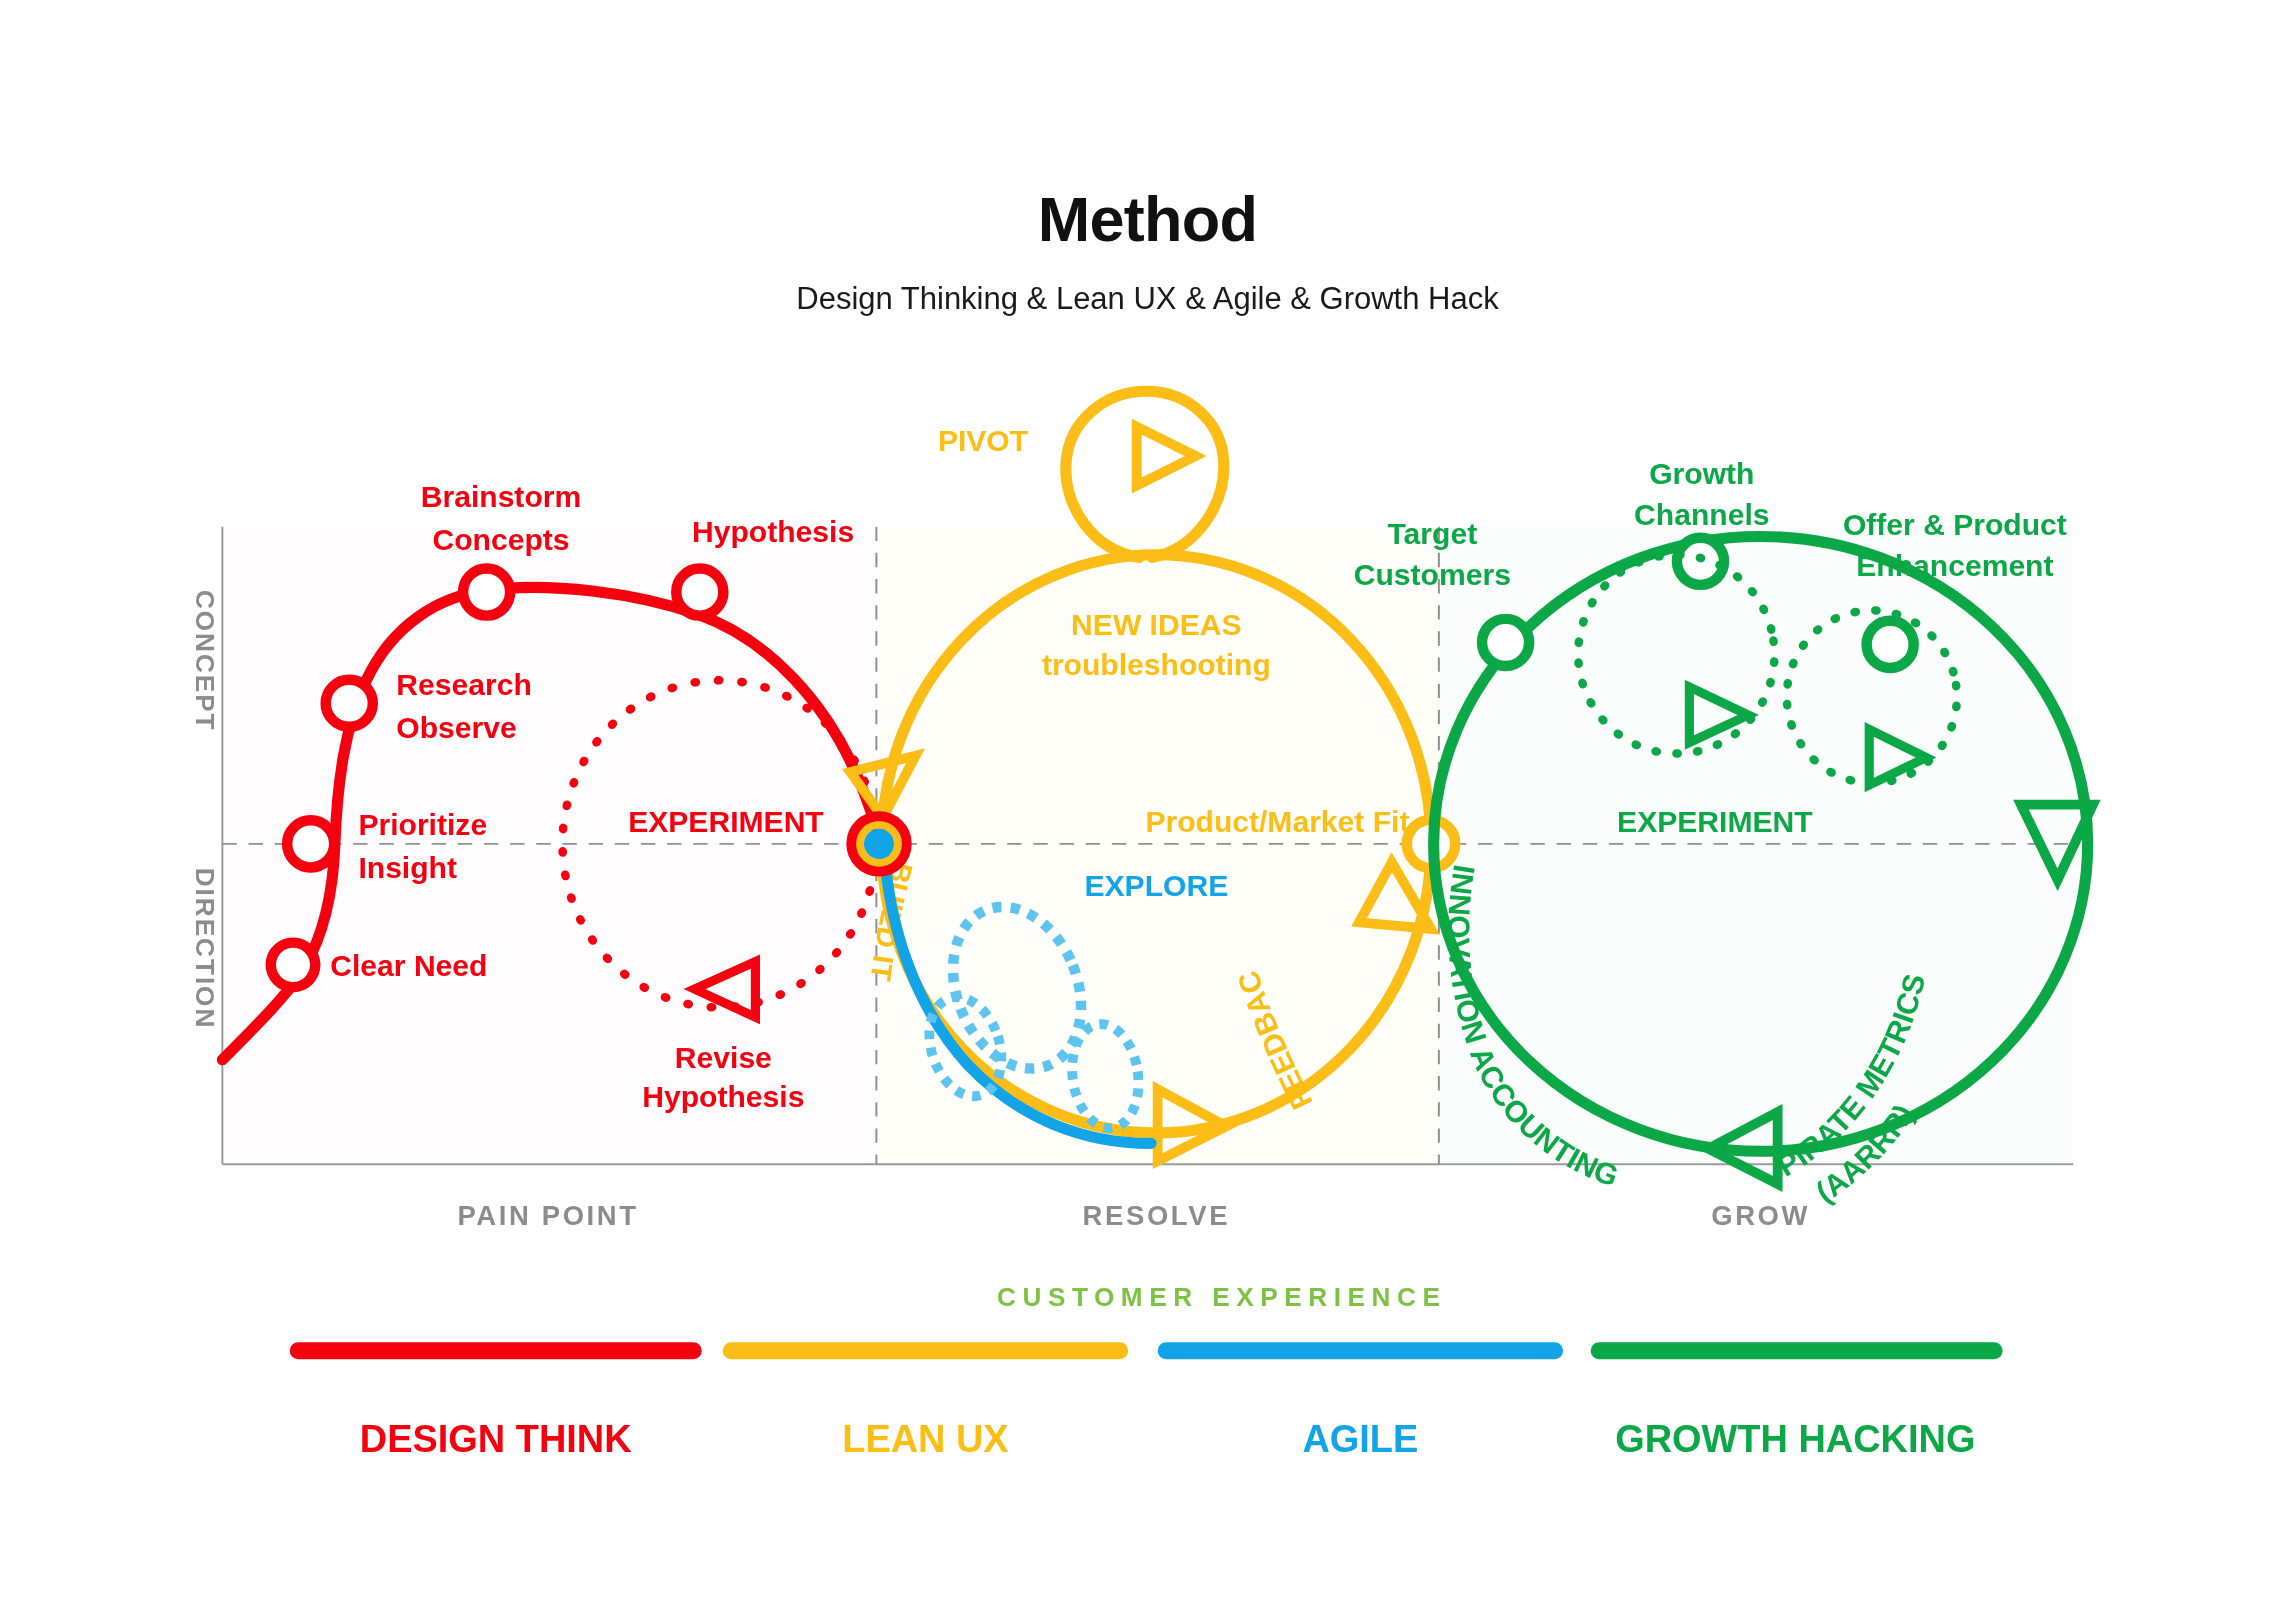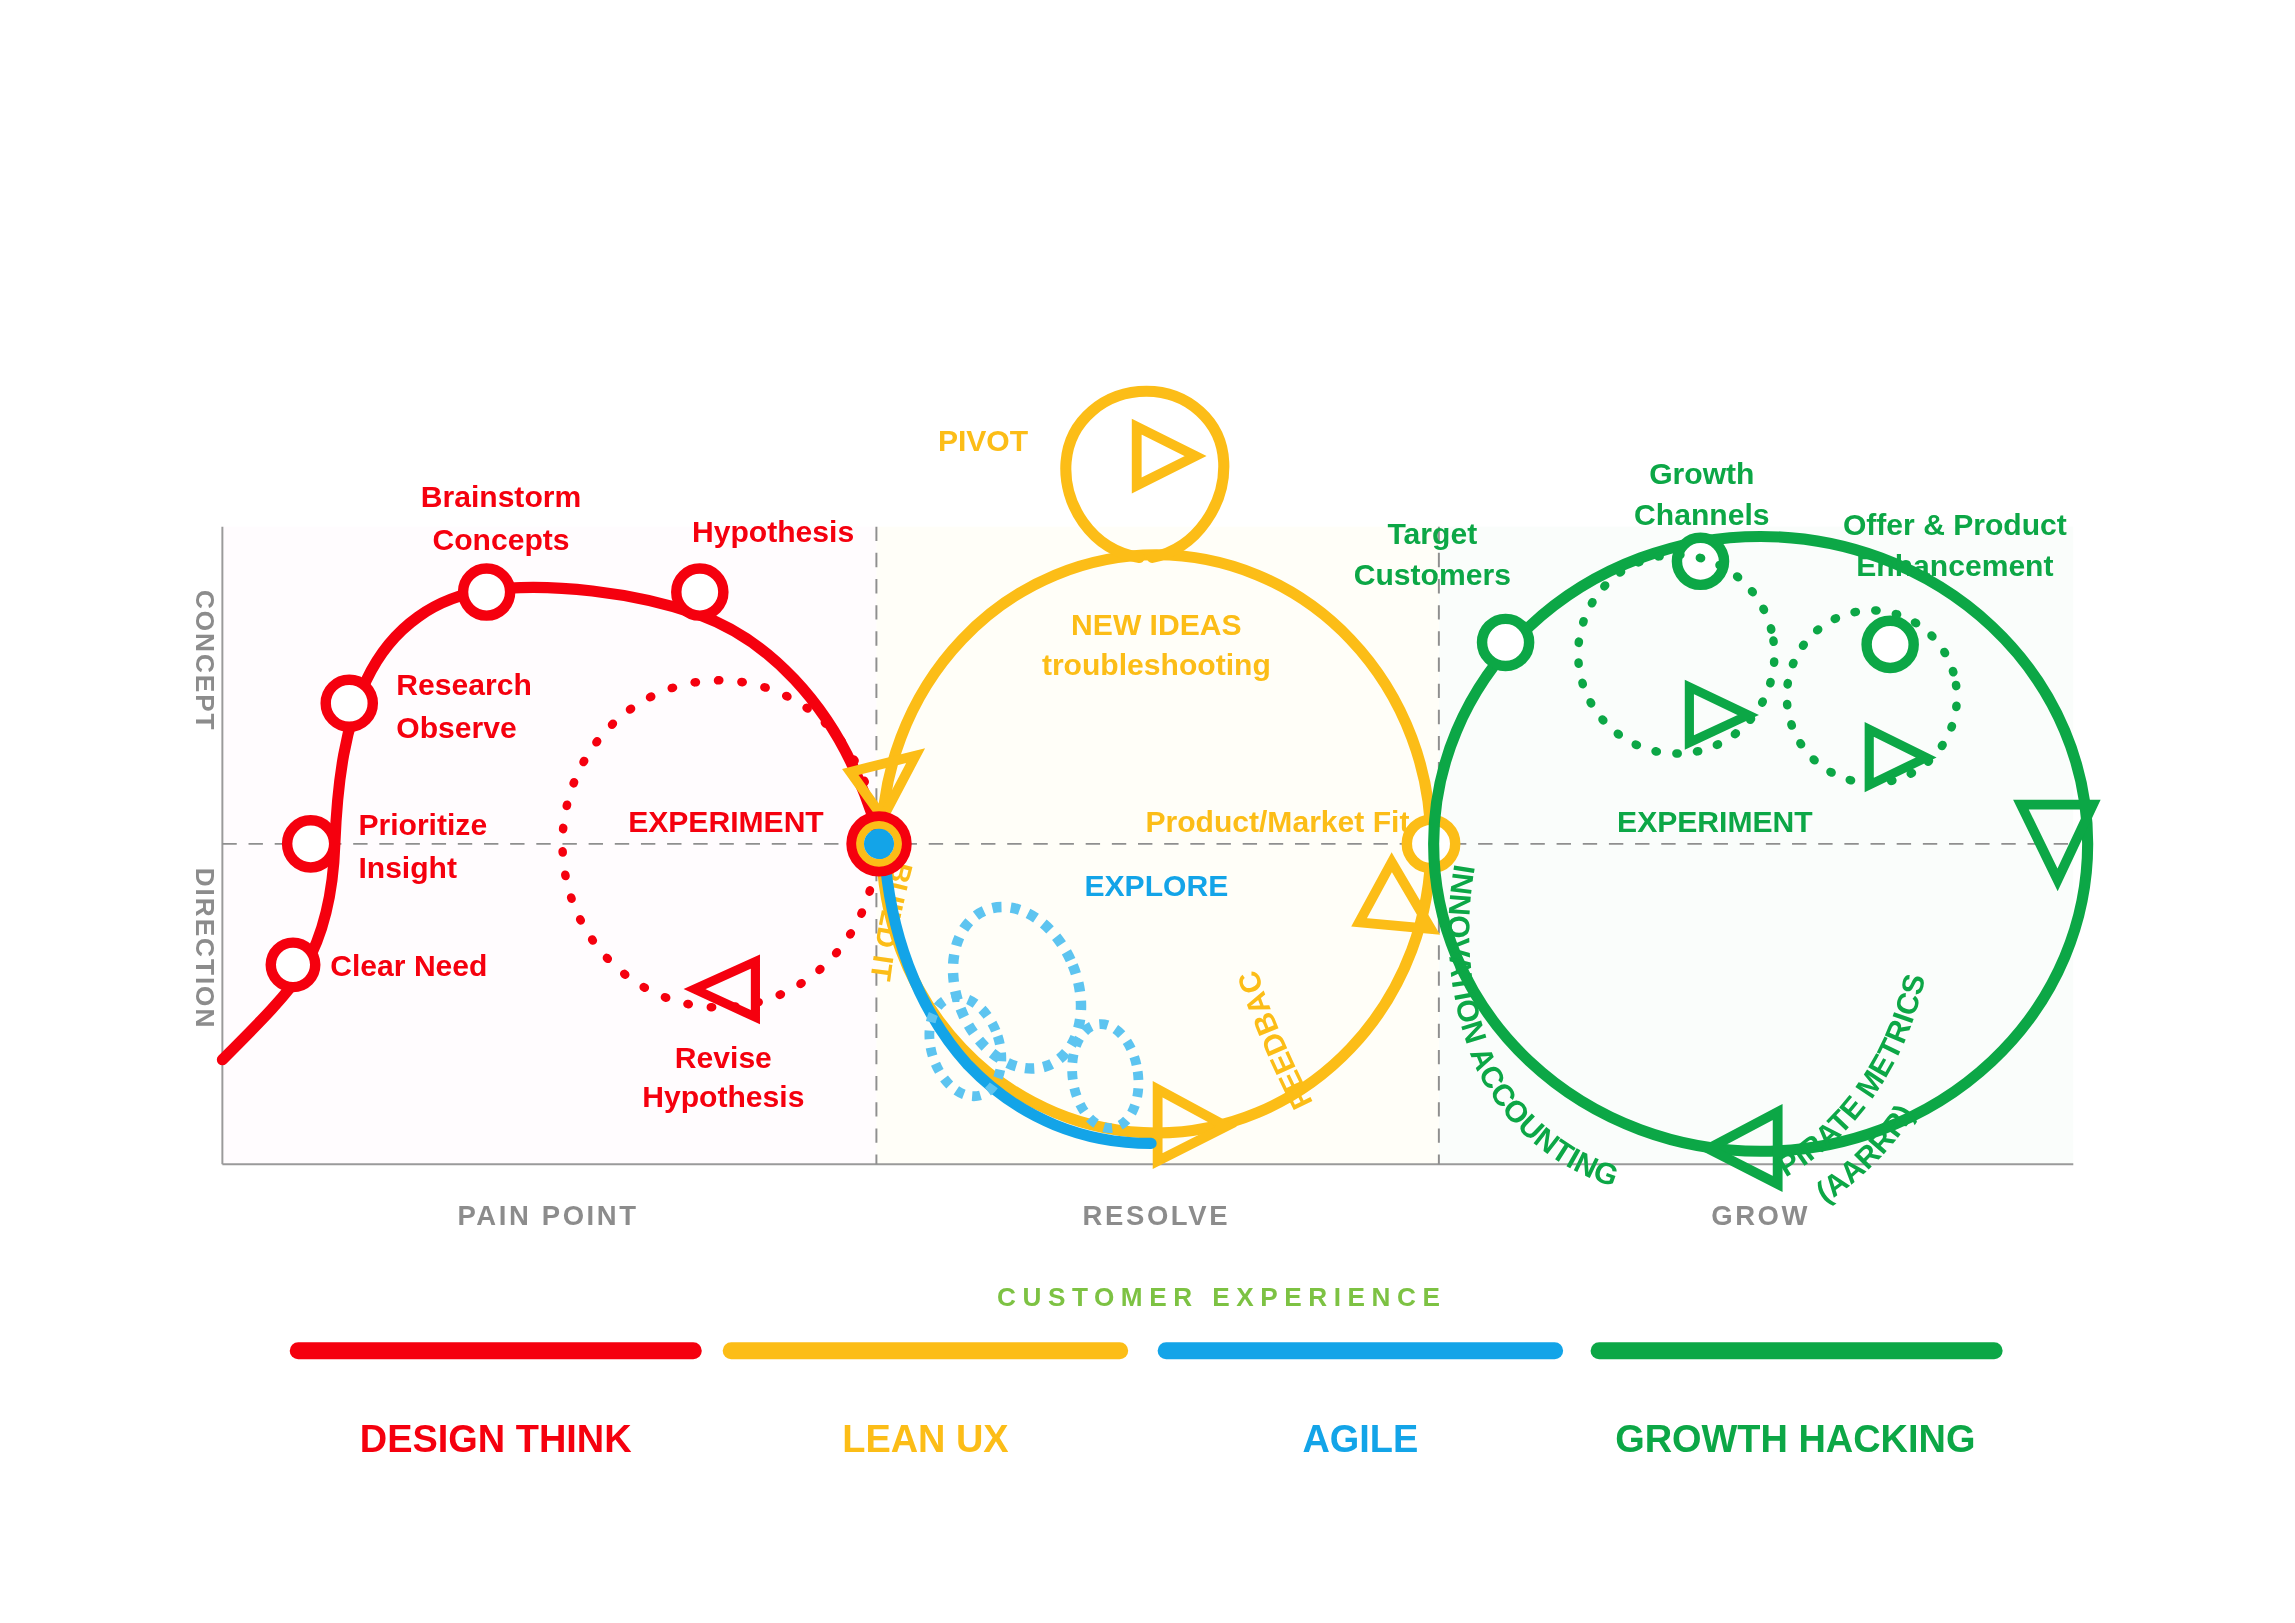--- a/index.html
+++ b/index.html
@@ -8,20 +8,22 @@
   .hdr{position:absolute;left:0;right:0;text-align:center;}
   #title{top:183px;font-size:63px;font-weight:bold;color:#111111;letter-spacing:-0.7px;}
   #subtitle{top:281px;font-size:31px;font-weight:400;color:#1a1a1a;}
   svg{position:absolute;left:0;top:0;}
 </style>
 </head>
 <body>
 
 <div id="root">
 
+  <div class="hdr" id="title">Method</div>
+  <div class="hdr" id="subtitle">Design Thinking &amp; Lean UX &amp; Agile &amp; Growth Hack</div>
 
   <svg width="2295" height="1623" viewBox="0 0 3509 2481">
 
     <defs>
       <style>
         .t{font-family:"Liberation Sans",sans-serif;}
       </style>
 
       <path id="p-builtit" d="M 1368,1310 C 1345,1395 1330,1480 1325,1560" fill="none"></path>
       <path id="p-feedback" d="M 2010,1690 C 1975,1620 1940,1545 1918,1470" fill="none"></path>

